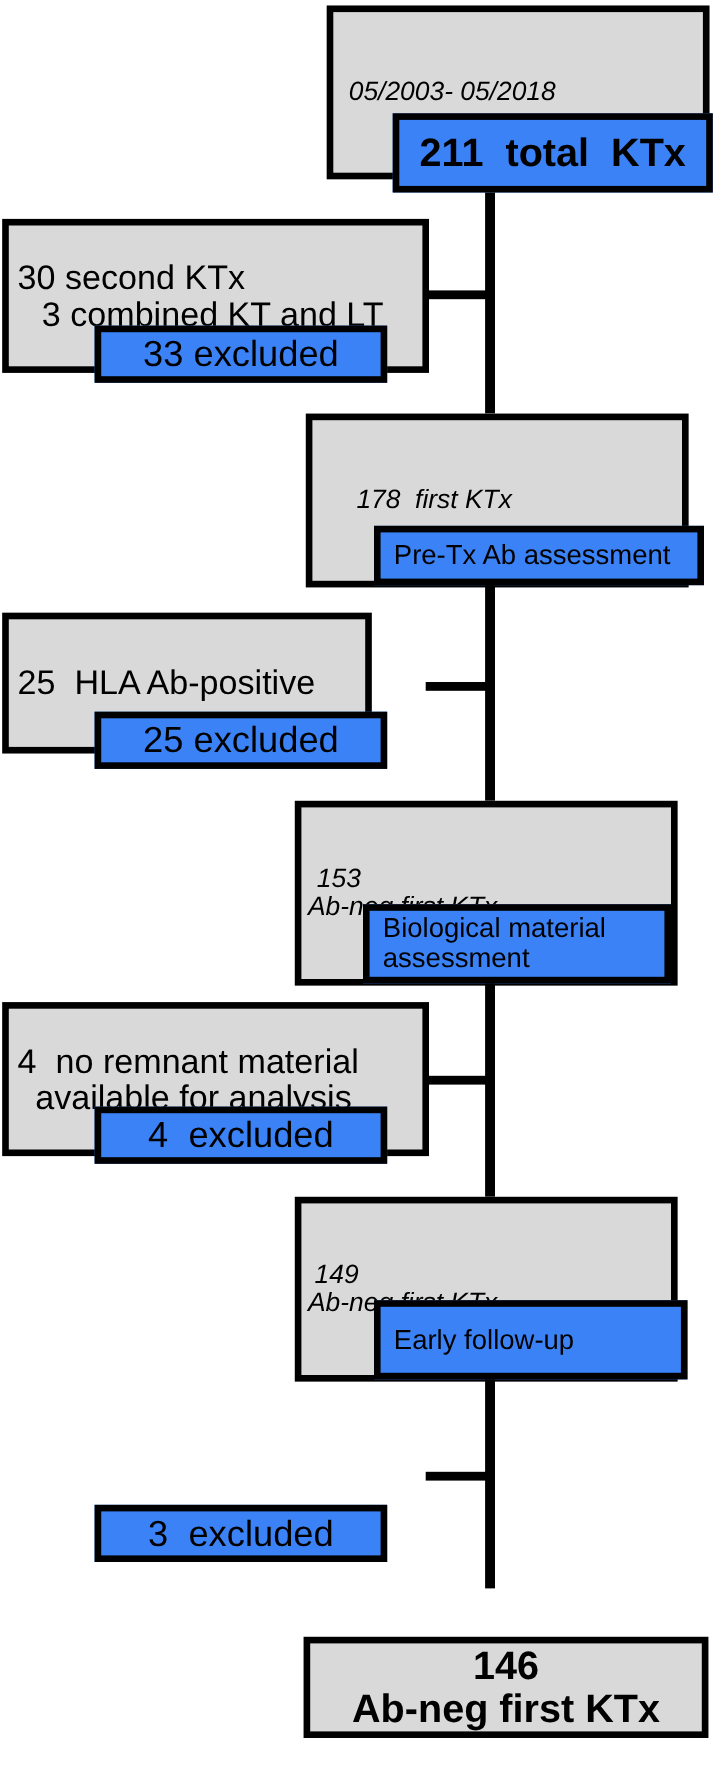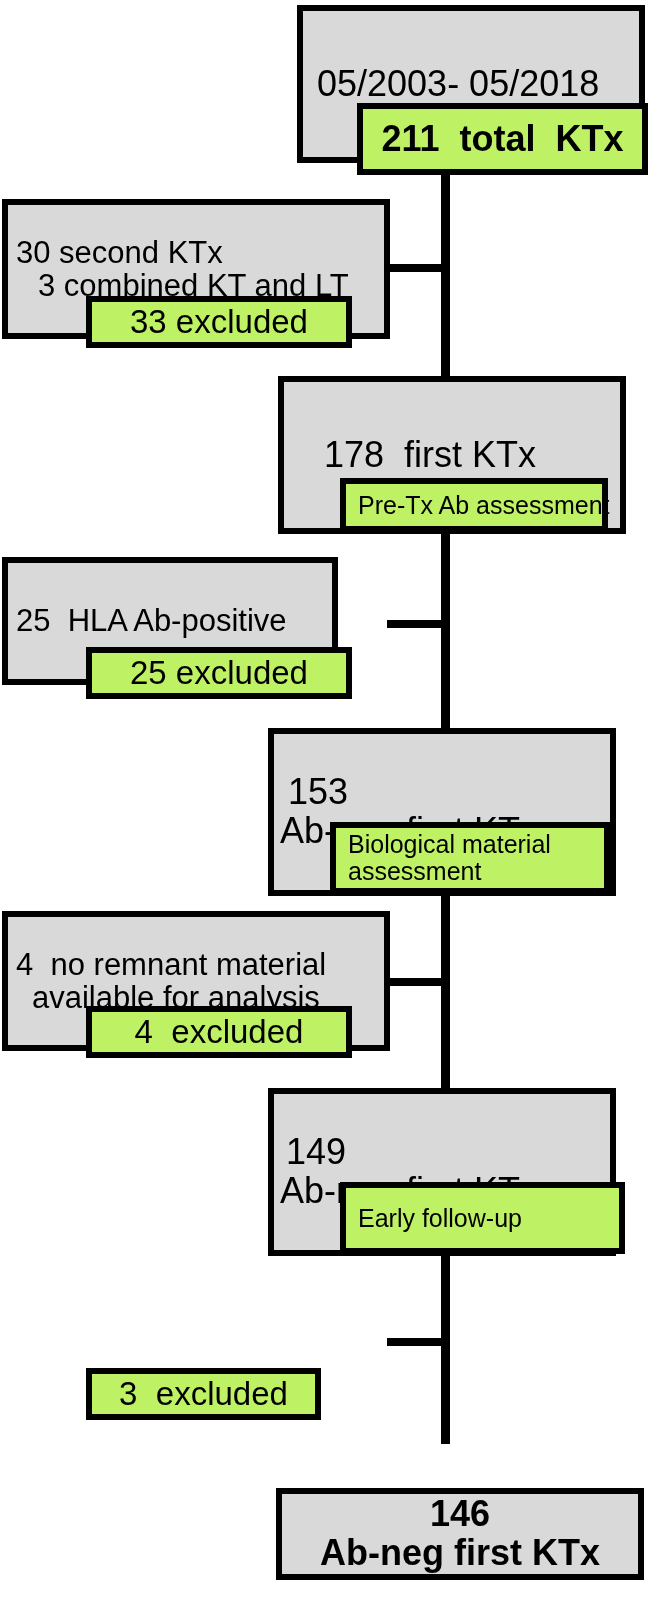--- a/index.html
+++ b/index.html
@@ -23,34 +23,34 @@
     box-sizing: border-box;
     border: 6px solid #000000;
     display: flex;
     flex-direction: column;
     justify-content: center;
   }
   .gray {
     background: #d9d9d9;
   }
   .white {
-    background: #bef264;
+    background: #3b82f6;
   }
   .line {
     position: absolute;
     background: #000000;
   }
   .txt {
     display: block;
     color: #000000;
     line-height: 1.08;
     white-space: pre;
   }
   
-  .t-main   { font-size: 36px; font-weight: 400; }
+  .t-main   { font-size: 24px; font-weight: 400; font-style: italic; }
   .t-bold   { font-size: 36px; font-weight: 700; }
   .t-side   { font-size: 31px; font-weight: 400; }
   .t-excl   { font-size: 33px; font-weight: 400; }
   .t-lbl    { font-size: 25px; font-weight: 400; }
 
   .pad-l   { padding-left: 14px; }
   .pad-l8  { padding-left: 8px; }
   .center  { text-align: center; }
 </style>
 </head>
@@ -74,21 +74,21 @@
     <span class="txt t-side pad-l8">30 second KTx</span>
     <span class="txt t-side" style="padding-left:30px;">3 combined KT and LT</span>
   </div>
   <div class="box white" style="left:86px; top:296px; width:266px; height:52px;">
     <span class="txt t-excl center">33 excluded</span>
   </div>
 
   <div class="box gray" style="left:278px; top:376px; width:348px; height:158px;">
     <span class="txt t-main" style="padding-left:40px;">178  first KTx</span>
   </div>
-  <div class="box white" style="left:340px; top:478px; width:268px; height:54px;">
+  <div class="box white" style="left:340px; top:478px; width:300px; height:54px;">
     <span class="txt t-lbl" style="padding-left:12px;">Pre-Tx Ab assessment</span>
   </div>
 
   <div class="line" style="left:441px; top:532px; width:9px; height:196px;"></div>
   <div class="line" style="left:387px; top:620px; width:60px; height:8px;"></div>
 
   <div class="box gray" style="left:2px; top:557px; width:336px; height:128px;">
     <span class="txt t-side pad-l8">25  HLA Ab-positive</span>
   </div>
   <div class="box white" style="left:86px; top:647px; width:266px; height:52px;">
@@ -119,21 +119,21 @@
     <span class="txt t-main" style="padding-left:12px;">149</span>
     <span class="txt t-main" style="padding-left:6px;">Ab-neg first KTx</span>
   </div>
   <div class="box white" style="left:340px; top:1182px; width:285px; height:72px;">
     <span class="txt t-lbl" style="padding-left:12px;">Early follow-up</span>
   </div>
 
   <div class="line" style="left:441px; top:1254px; width:9px; height:190px;"></div>
   <div class="line" style="left:387px; top:1338px; width:60px; height:8px;"></div>
 
-  <div class="box white" style="left:86px; top:1368px; width:235px; height:52px;">
+  <div class="box white" style="left:86px; top:1368px; width:266px; height:52px;">
     <span class="txt t-excl center">3  excluded</span>
   </div>
 
   <div class="box gray" style="left:276px; top:1488px; width:368px; height:92px;">
     <span class="txt t-bold center">146</span>
     <span class="txt t-bold center">Ab-neg first KTx</span>
   </div>
 
 </div>
 

